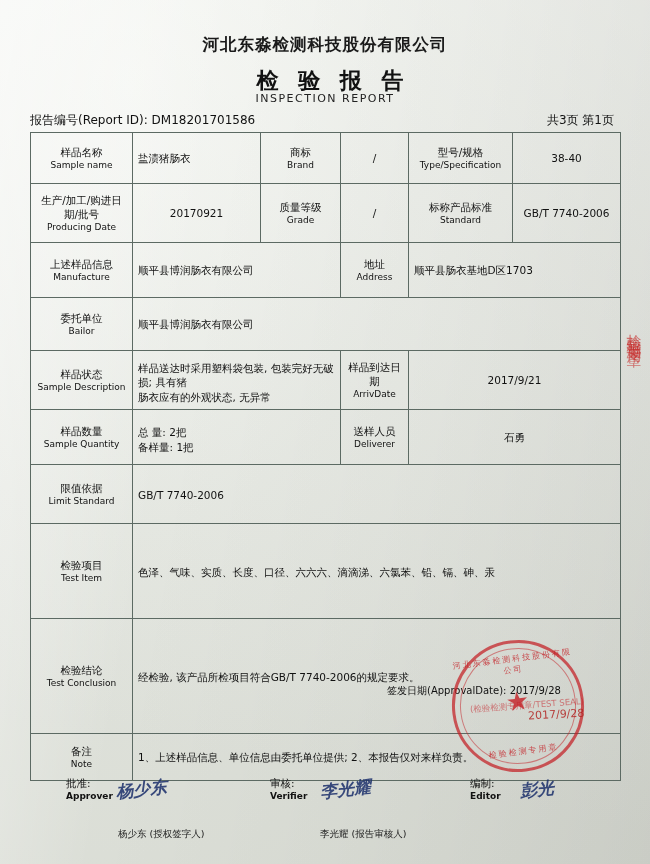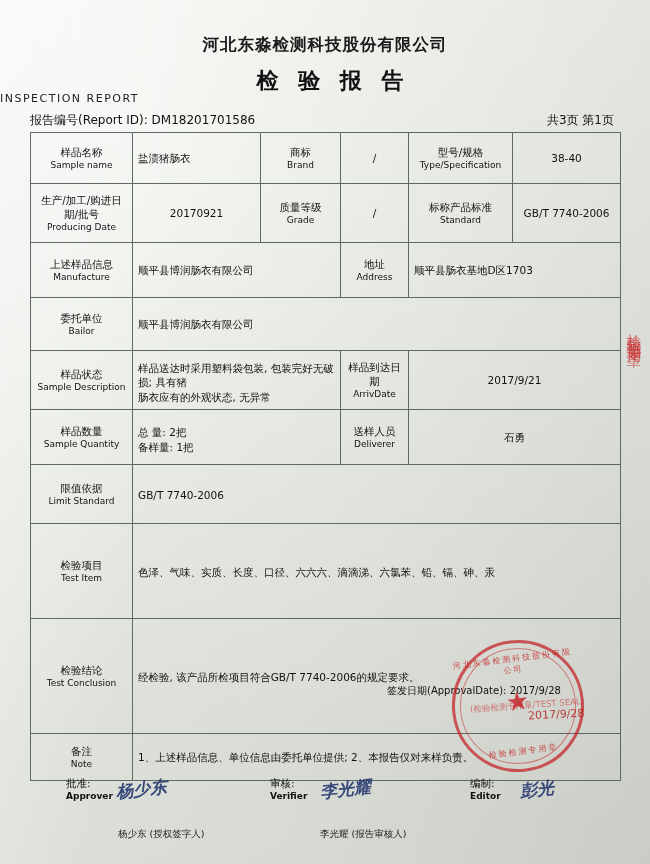--- a/index.html
+++ b/index.html
@@ -57,20 +57,21 @@
     font-size: 22px;
     font-weight: bold;
     letter-spacing: 6px;
     color: #111;
   }
   .hdr-title-en {
     position: absolute;
     top: 92px;
     left: 0;
     width: 650px;
+    text-align: center;
     font-size: 11px;
     letter-spacing: 1.5px;
     color: #222;
   }
   .report-id {
     position: absolute;
     top: 112px;
     left: 30px;
     font-size: 12px;
     color: #111;

